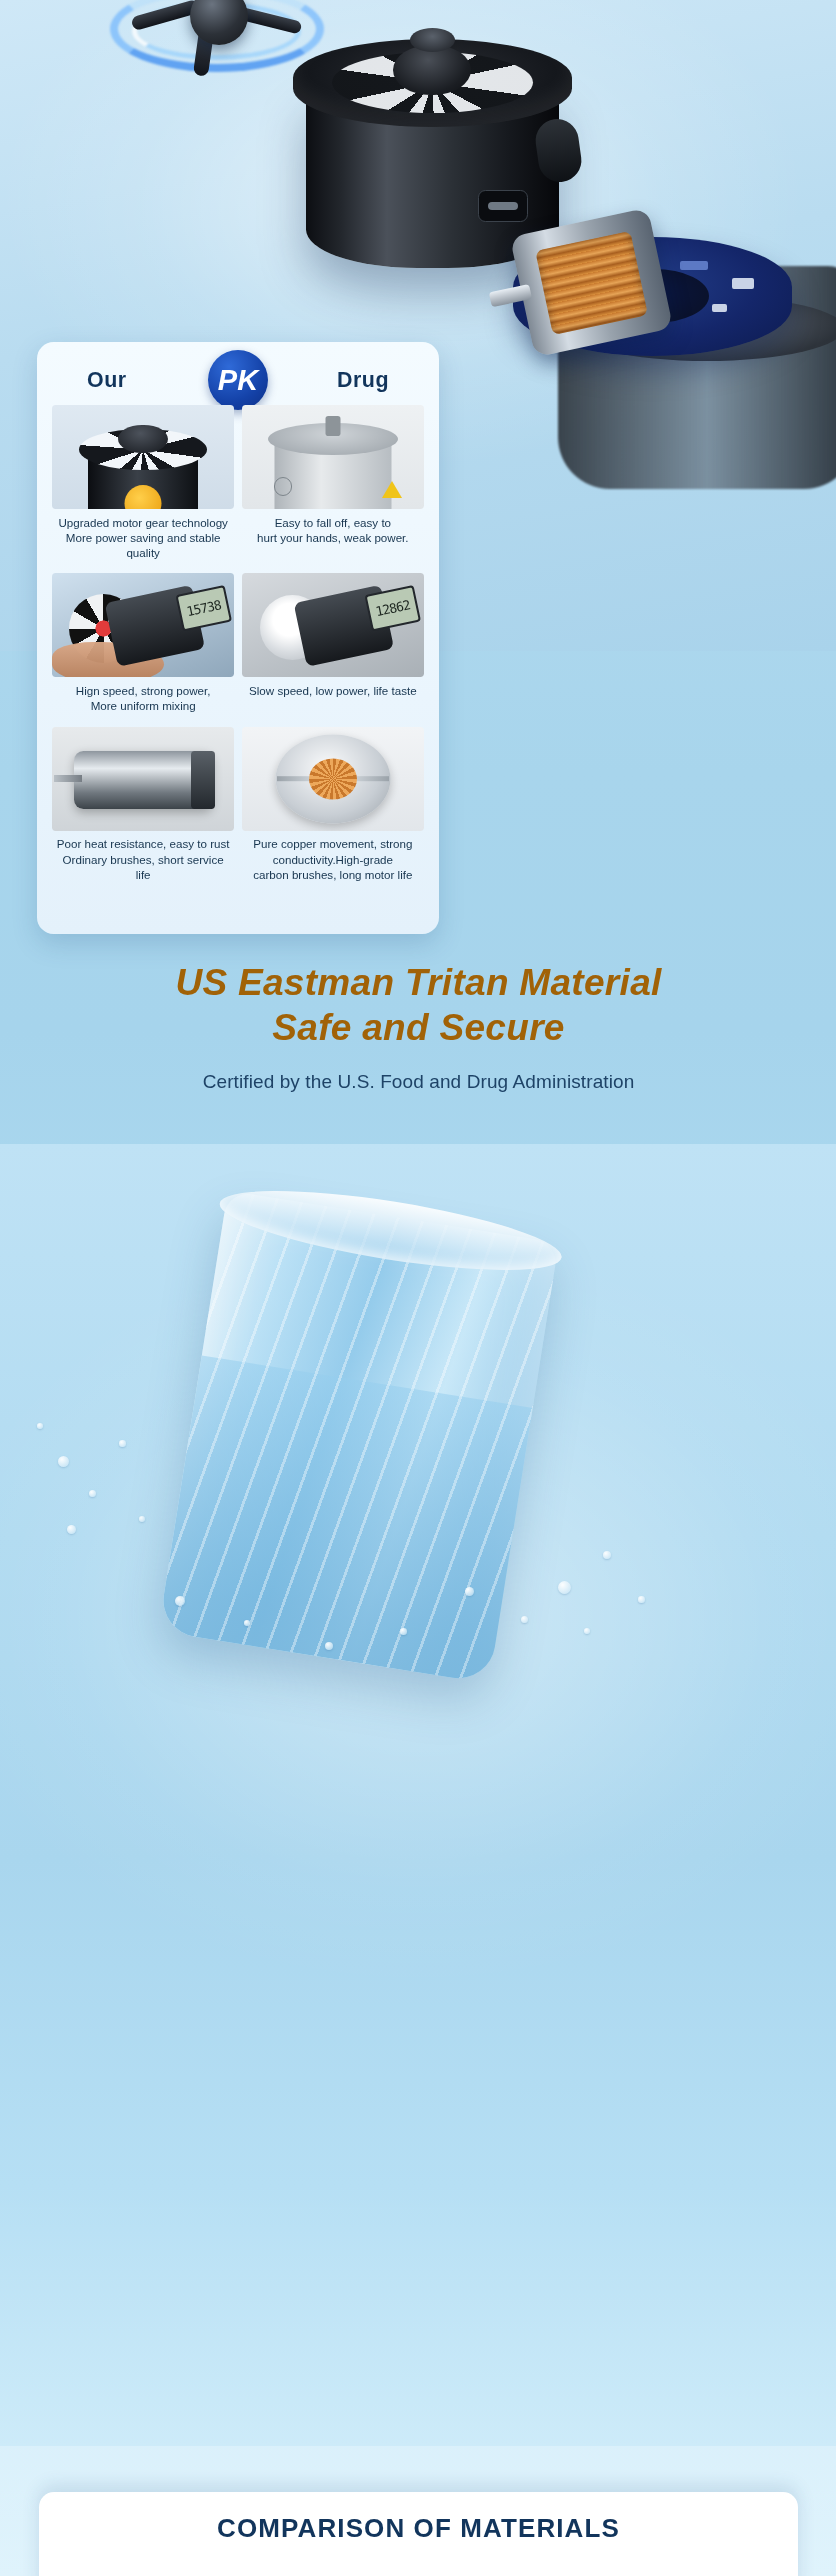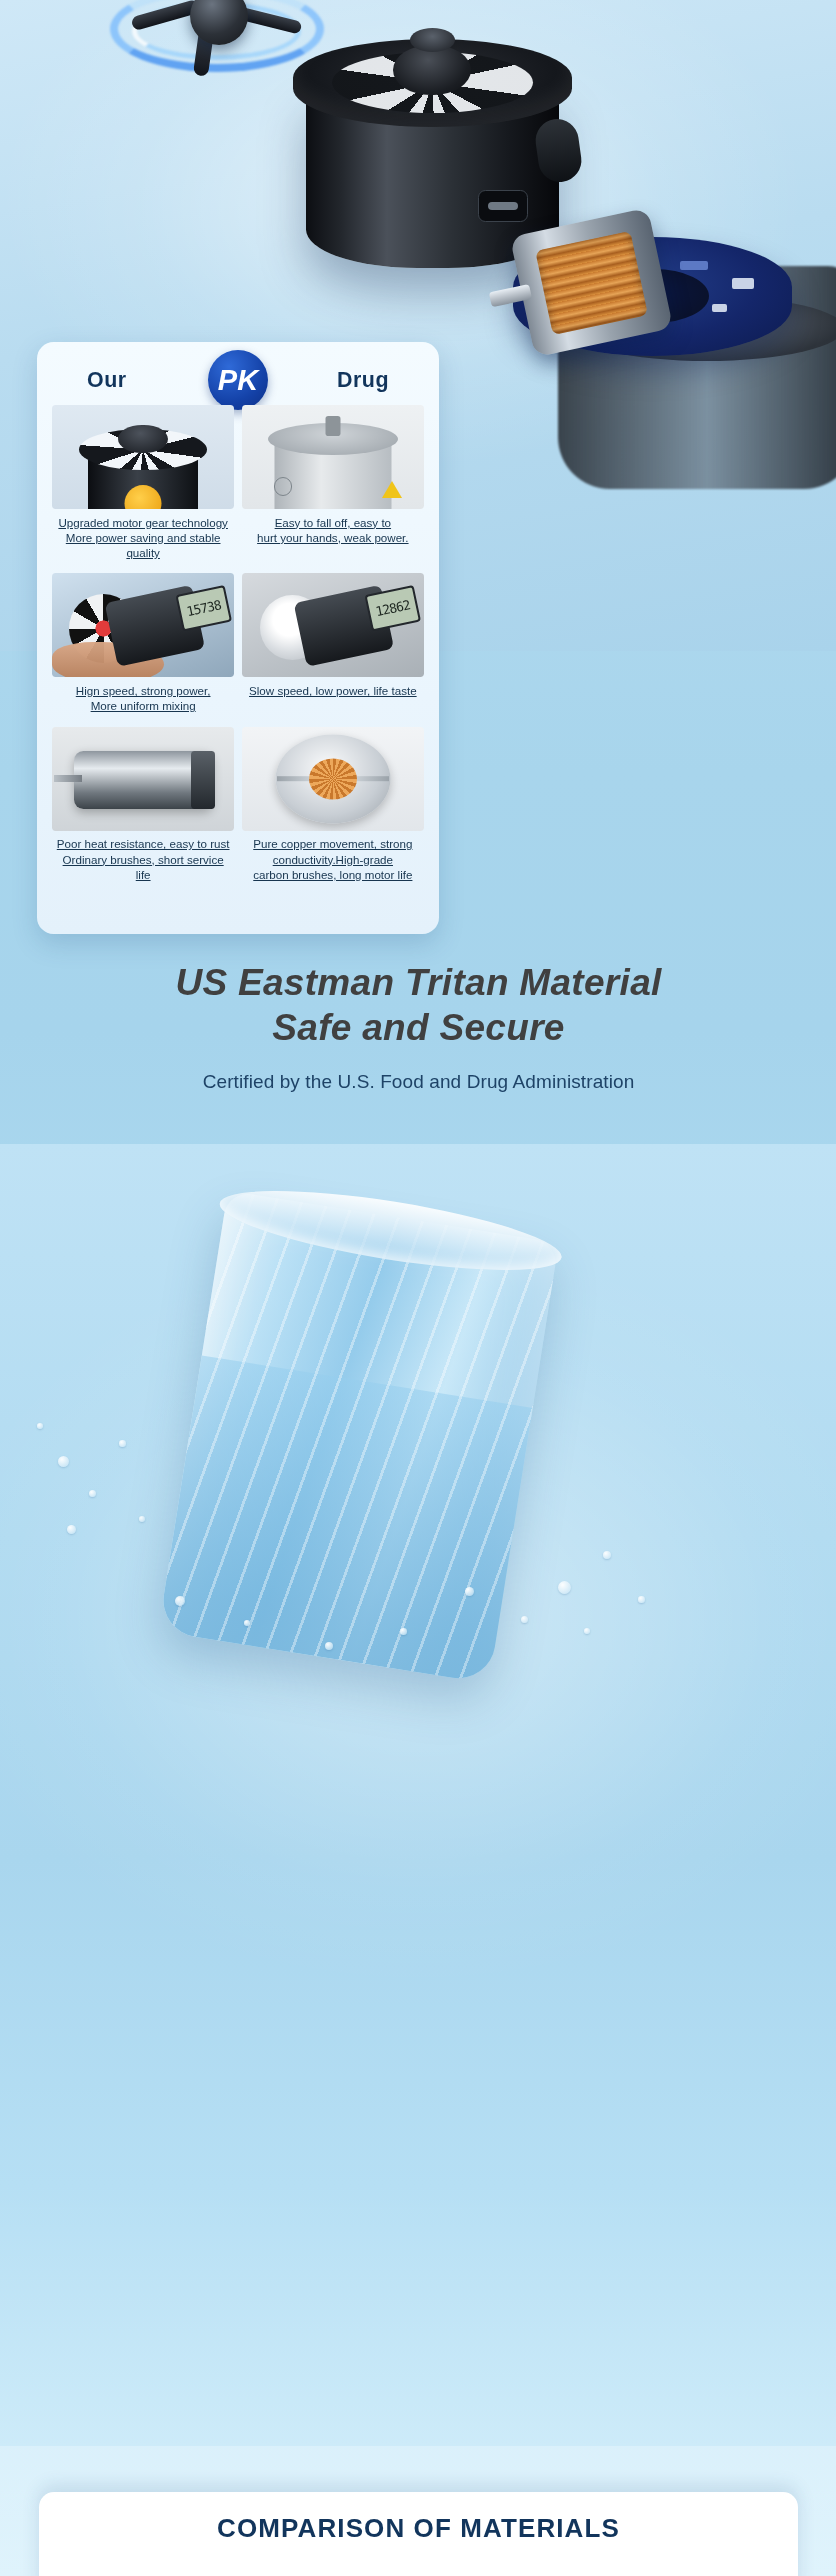--- a/index.html
+++ b/index.html
@@ -275,21 +275,20 @@
     overflow: hidden;
     position: relative;
   }
   .pk-cap {
     font-size: 11.6px;
     line-height: 1.32;
     text-align: center;
     color: #17354f;
     padding: 5.6px 1.9px 7.4px;
     white-space: pre-line;
-    text-decoration: underline;
   }
 
   
   .img-a { background: linear-gradient(180deg,#dfe9f2 0%, #cfdce8 100%); }
   .img-a .part {
     position: absolute; left: 50%; transform: translateX(-50%);
   }
   .a-body {
     bottom: 0; width: 110px; height: 58px;
     border-radius: 9.3px 9.3px 0 0;
@@ -450,21 +449,21 @@
     position: absolute;
     top: 960px; left: 0;
     width: 837px;
     text-align: center;
   }
   .tritan h1 {
     font-size: 37px;
     line-height: 1.22;
     font-style: italic;
     font-weight: bold;
-    color: #404040;
+    color: #a16207;
     letter-spacing: 0.3px;
     white-space: pre-line;
   }
   .tritan p {
     margin-top: 20.5px;
     font-size: 19px;
     color: #1e4367;
     letter-spacing: 0.1px;
   }
 

